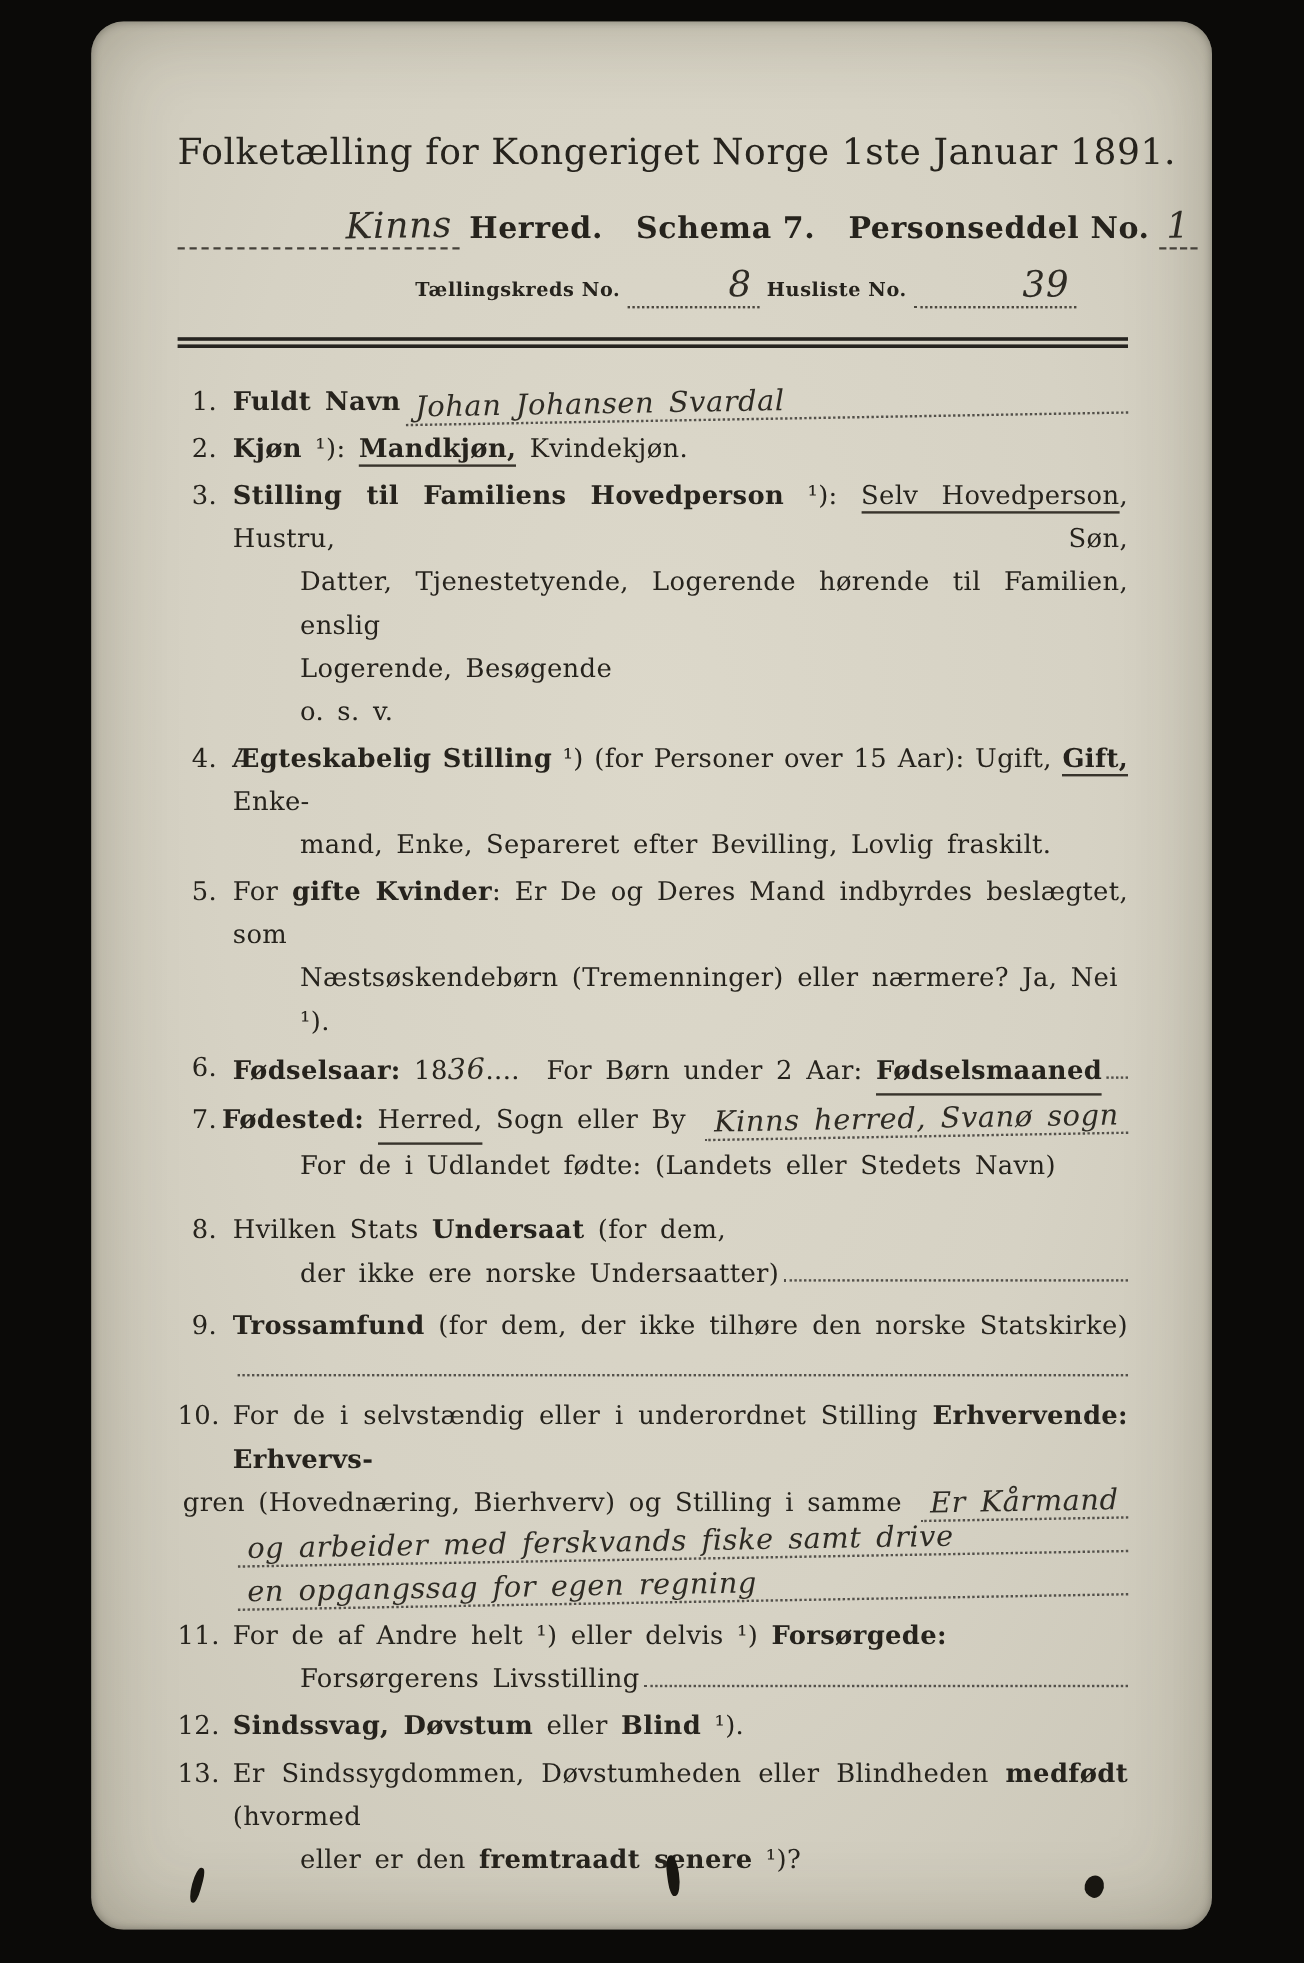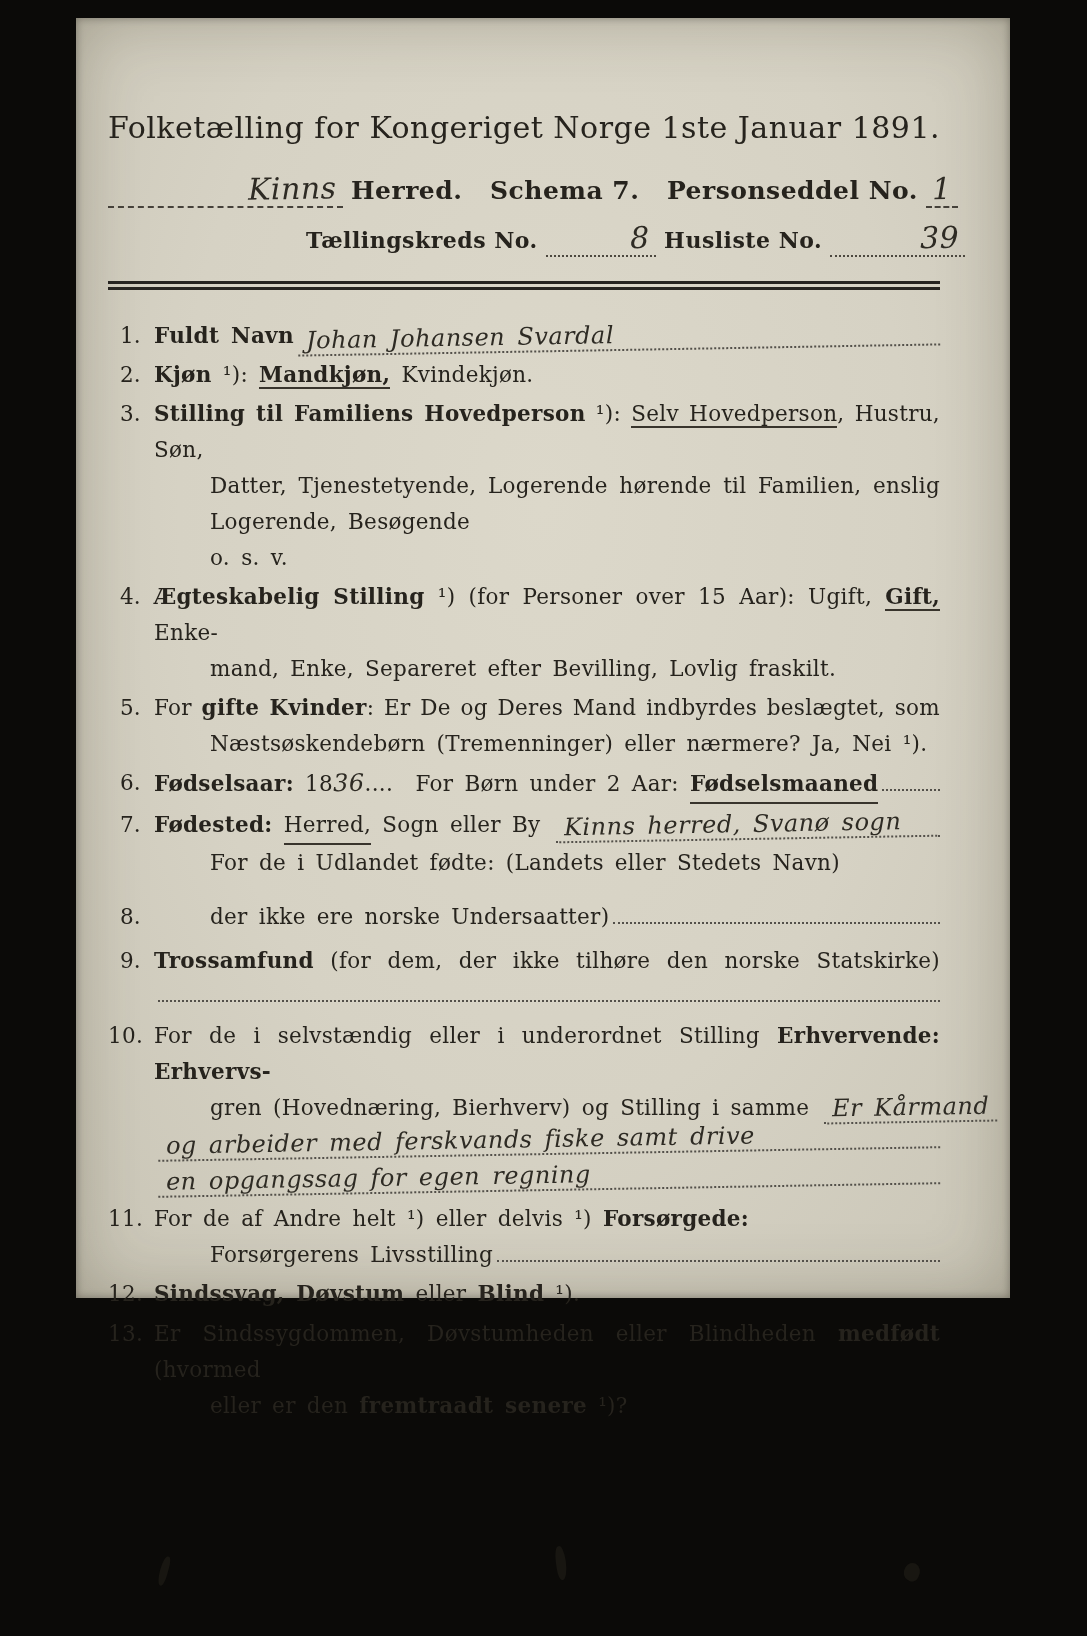--- a/index.html
+++ b/index.html
@@ -5,30 +5,31 @@
   * { margin:0; padding:0; box-sizing:border-box; }
   html,body { width:1087px; height:1636px; }
   body {
     background:#0b0a08;
     position:relative;
     font-family:"DejaVu Serif","Liberation Serif",serif;
     overflow:hidden;
     color:#26231d;
   }
   .paper {
-    position:absolute; left:76px; top:18px; width:934px; height:1280px;
+    position:absolute; left:76px; top:18px; width:934px; height:1590px;
     background:radial-gradient(ellipse at 50% 38%, #dcd8ca 0%, #d6d2c4 55%, #c9c5b6 100%);
     box-shadow:inset 0 0 70px rgba(55,45,25,.28), inset 0 0 8px rgba(0,0,0,.35);
-    padding:92px 70px 0 32px;
+    padding:92px 70px 0 72px;
+    border-radius:27px;
   }
   
   .title { text-align:center; font-size:30px; letter-spacing:.5px; white-space:nowrap; }
   .hline2 { display:flex; align-items:baseline; margin-top:26px; }
   .h2label { font-weight:700; font-size:25px; white-space:pre; padding:0 8px; letter-spacing:.5px; }
-  .h3label { font-weight:700; font-size:22px; white-space:pre; letter-spacing:.5px; }
+  .h3label { font-weight:700; font-size:16px; white-space:pre; letter-spacing:.5px; }
   .hfill { border-bottom:2px dashed #45413a; min-height:1em; text-align:right; padding:0 6px; }
   .hfill.dot { border-bottom:2px dotted #4c483f; }
   .f-left { flex:0 0 235px; }
   .f-right { flex:1 1 auto; }
   .hline3 { display:flex; align-items:baseline; margin-top:12px; padding:0 90px 0 198px; }
   .f-mid { flex:0 0 110px; }
   .f-mid2 { flex:0 0 135px; }
   .hand { font-style:italic; color:#2e2b24; letter-spacing:.5px; display:inline-block; transform:rotate(-1deg); }
   .hbig { font-size:30px; }
   .double-rule { margin-top:24px; height:9px; border-top:3px solid #262420; border-bottom:3px solid #262420; }
@@ -37,21 +38,21 @@
   .item { display:flex; margin-bottom:3px; }
   .item:nth-child(8) { margin-top:18px; }
   .item:nth-child(9) { margin-top:8px; }
   .item:nth-child(13){ margin-top:4px; }
   .item:nth-child(14){ margin-top:10px; }
   .num { flex:none; width:46px; text-align:right; padding-right:13px; }
   .content { flex:1; min-width:0; }
   .line { min-height:36px; }
   .ind { margin-left:56px; }
   .just { text-align:justify; text-align-last:justify; word-spacing:normal; }
-  .flexline { display:flex; align-items:baseline; min-height:36px; }
+  .flexline { display:flex; align-items:baseline; min-height:36px;justify-content:flex-end; }
   .flexline .seg { white-space:pre; flex:none; }
   .bold { font-weight:700; }
   .ital { }
   .uline { border-bottom:2.5px solid #38342c; }
   .fill { flex:1 1 auto !important; min-height:1.08em; line-height:1.12;
           border-bottom:2px dotted #53504a; padding:0 8px; margin-left:4px; text-align:left; }
   .seg.hand { font-size:24px; }
   .ink { position:absolute; background:#181611; }
   .ink1 { left:84px;  top:1538px; width:8px;  height:30px; border-radius:60% 40% 50% 60%; transform:rotate(15deg); }
   .ink2 { left:480px; top:1528px; width:10px; height:34px; border-radius:50% 50% 60% 40%; transform:rotate(-8deg); }
@@ -140,20 +141,21 @@
             <span class="seg uline">Herred,</span>
             <span class="seg "> Sogn eller By </span>
             <span class="seg hand fill">Kinns herred, Svanø sogn</span>
           </div>
           <div class="line ind"><span class="seg ">For de i </span><span class="seg ital">Udlandet</span><span class="seg "> fødte: (Landets eller Stedets Navn)</span></div>
         </div>
       </div>
       <div class="item">
         <div class="num">8.</div>
         <div class="content">
+          <div class="line"><span class="seg ">Hvilken Stats </span><span class="seg bold">Undersaat</span><span class="seg "> (for dem,</span></div>
           <div class="line flexline ind">
             <span class="seg ">der </span>
             <span class="seg ital">ikke ere norske</span>
             <span class="seg "> Undersaatter)</span>
             <span class="seg fill"></span>
           </div>
         </div>
       </div>
       <div class="item">
         <div class="num">9.</div>

